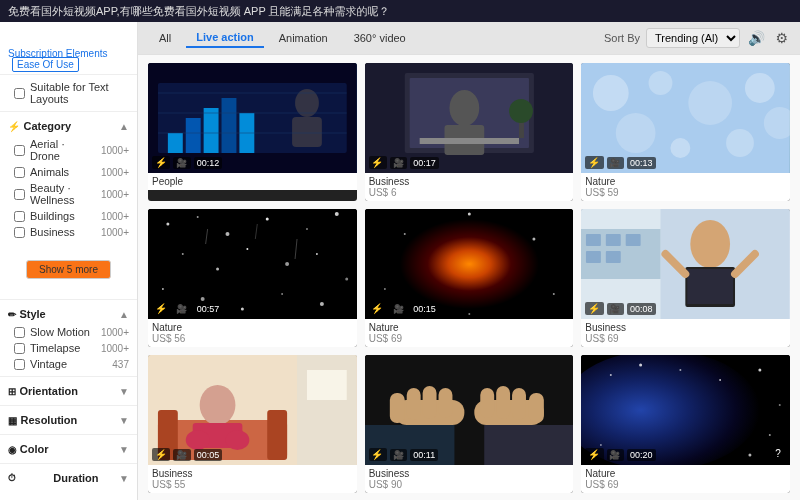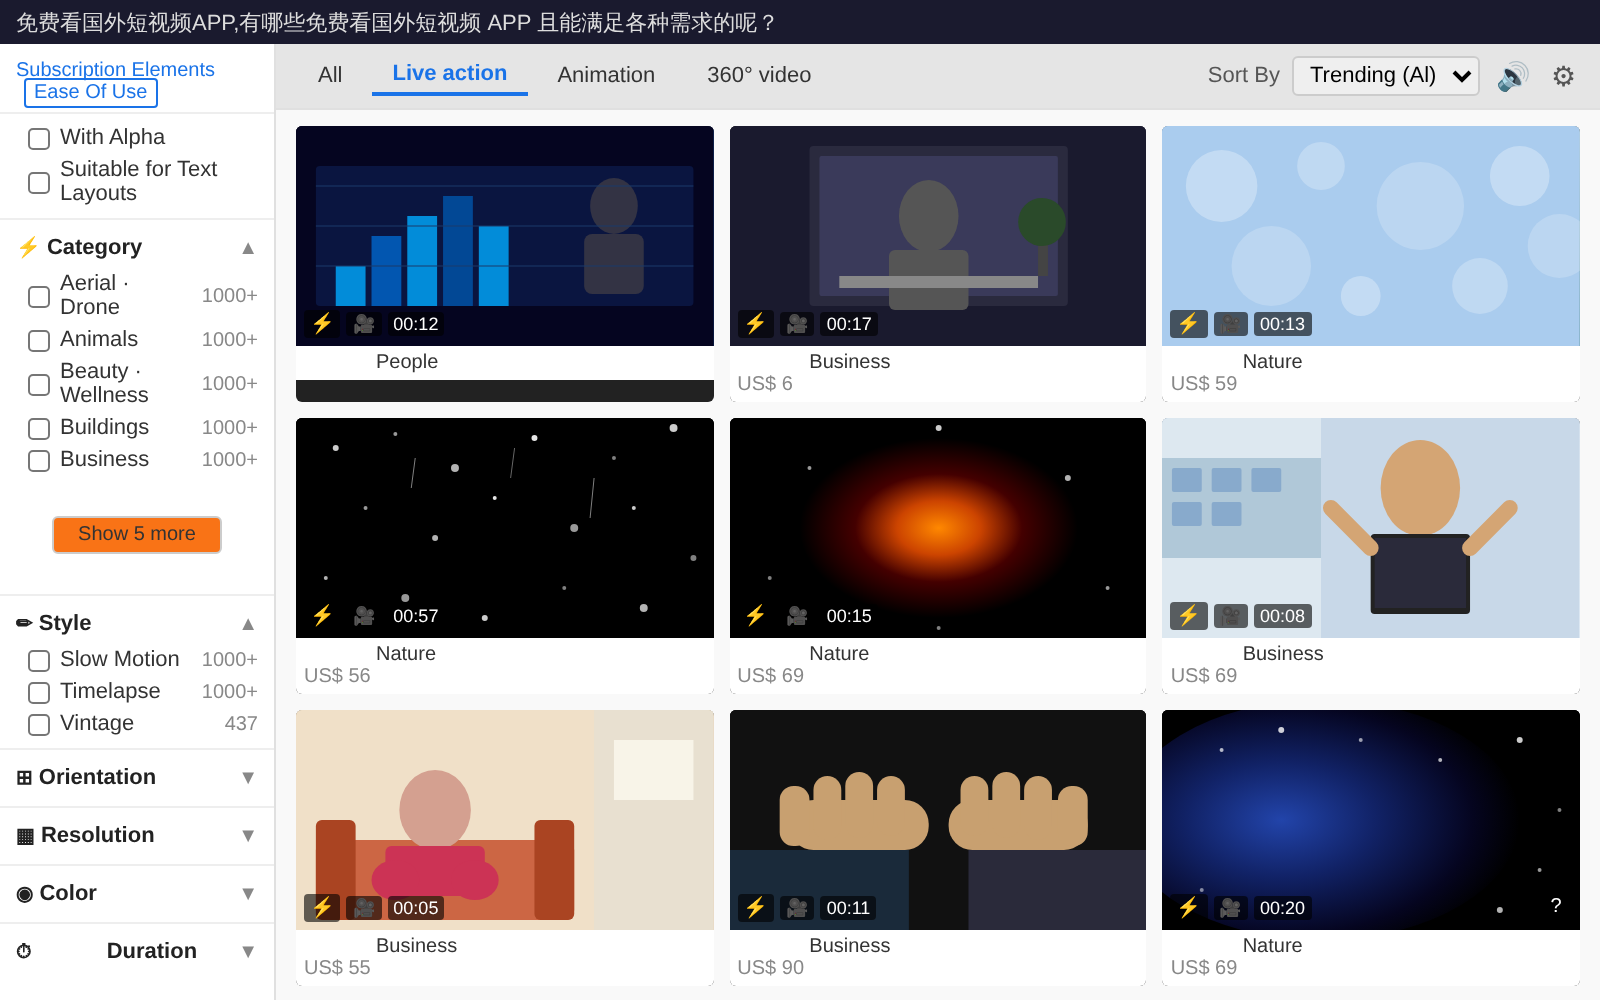--- a/index.html
+++ b/index.html
@@ -22,21 +22,21 @@
       overflow: hidden;
     }
 
     
     .sidebar {
       width: 138px;
       min-width: 138px;
       background: #fff;
       border-right: 1px solid #e0e0e0;
       overflow-y: auto;
-      padding: 4px 0;
+      padding: 22px 0;
       font-size: 11px;
     }
 
     .sidebar-section-title {
       font-weight: bold;
       padding: 4px 8px;
       display: flex;
       justify-content: space-between;
       align-items: center;
       cursor: pointer;
@@ -171,21 +171,21 @@
       border-radius: 2px;
       display: flex;
       align-items: center;
       gap: 2px;
     }
     .lightning { color: #f5c518; font-size: 10px; }
     .video-meta {
       padding: 3px 4px;
       background: #fff;
     }
-    .video-meta-category { font-size: 10px; color: #333; font-weight: 500; margin-left: 36px; }
+    .video-meta-category { font-size: 10px; color: #333; font-weight: 500; }
     .video-meta-price { font-size: 10px; color: #888; }
 
     
     .thumb-tech { background: linear-gradient(135deg, #0a0a2a 0%, #1a3a6a 40%, #0d1f4a 100%); }
     .thumb-office { background: linear-gradient(135deg, #1a1a2a 0%, #3a3a5a 50%, #555 100%); }
 
     .sidebar-top {
       padding: 4px 8px;
       font-size: 10px;
       color: #888;
@@ -214,24 +214,20 @@
 </div>
 
 <div class="main-layout">
 
   <div class="sidebar">
     <div class="sidebar-top">
       <a class="sidebar-top-link" href="#">Subscription Elements</a>
       <span class="ease-badge">Ease Of Use</span>
     </div>
 
-    <div class="sidebar-item">
-      <input type="checkbox" style="">
-      <span class="sidebar-item-label">With Alpha</span>
-    </div>
     <div class="sidebar-item">
       <input type="checkbox" style="">
       <span class="sidebar-item-label">Suitable for Text Layouts</span>
     </div>
 
     <hr class="sidebar-divider">
 
     <div class="sidebar-section-title">
       <span style="font-size:10px;">⚡</span>
       <span style="flex:1;margin-left:3px;">Category</span>

